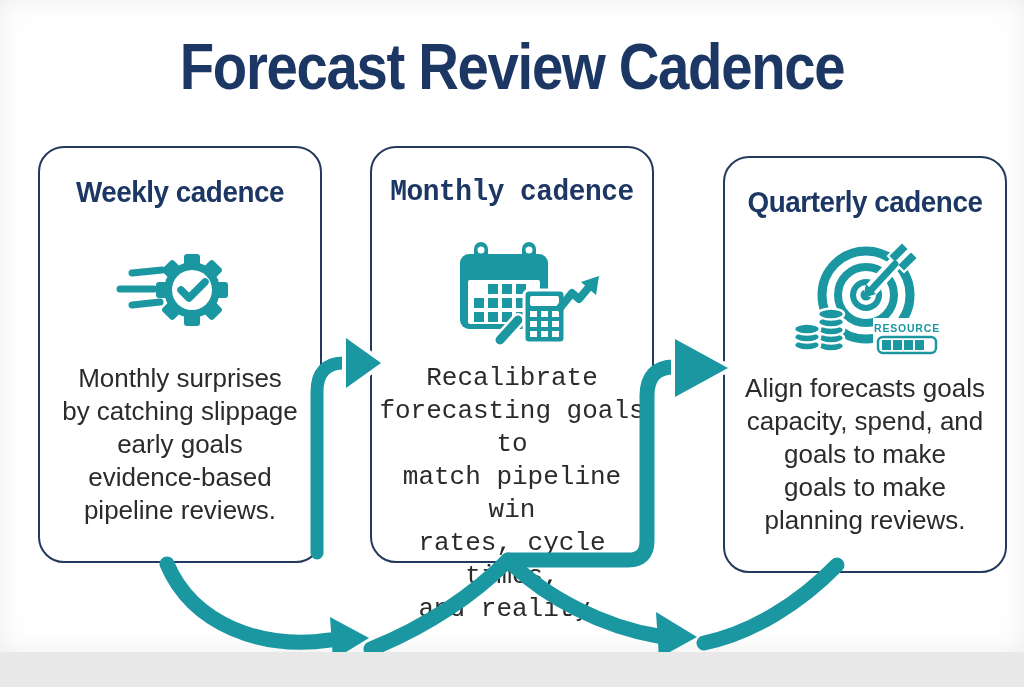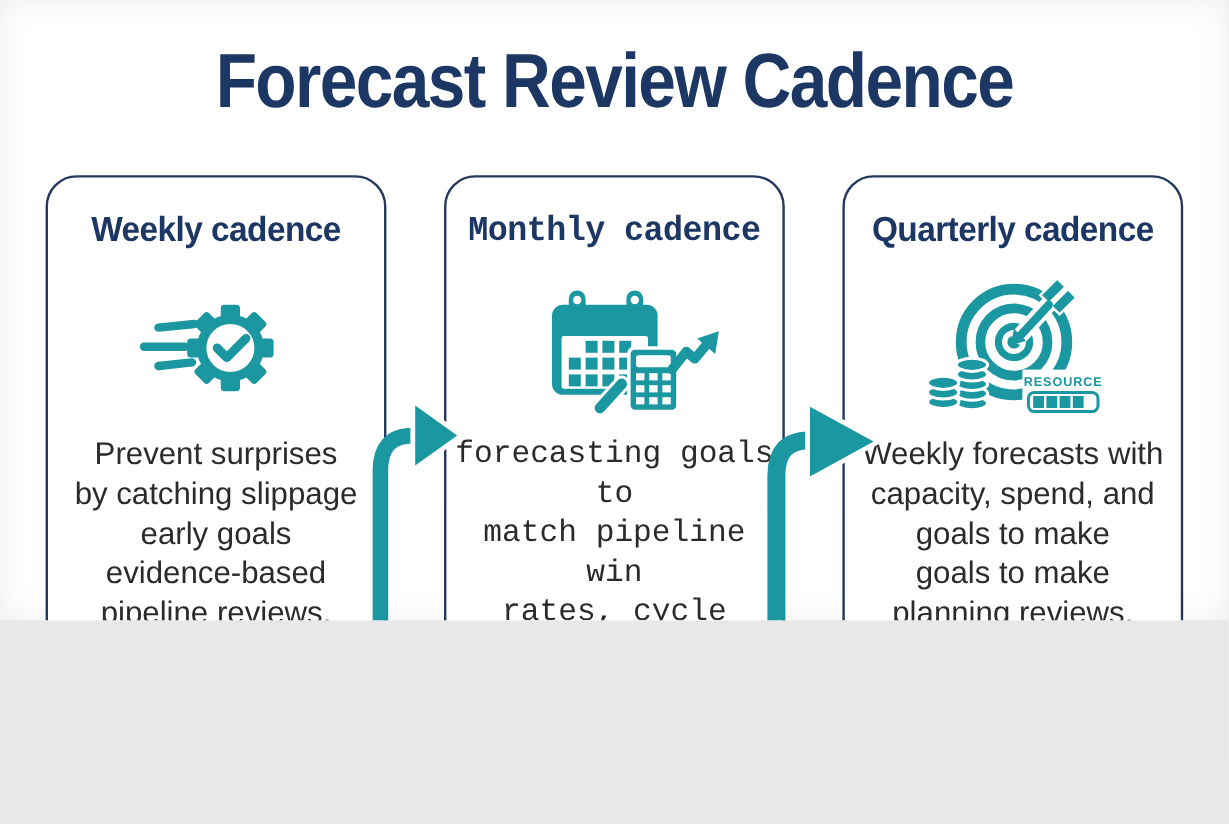--- a/index.html
+++ b/index.html
@@ -1,34 +1,34 @@
 <!DOCTYPE html>
 <html><head>
 <meta charset="utf-8">
 <style>
   html,body{margin:0;padding:0;background:#e8e8e8;}
   .canvas{
-    position:relative;width:1024px;height:517px;background:#ffffff;
+    position:relative;width:1024px;height:652px;background:#ffffff;
     font-family:"Liberation Sans", sans-serif;overflow:hidden;
     box-shadow:inset 0 0 26px rgba(130,130,130,.14);
   }
   .title{
     position:absolute;top:30px;left:0;right:0;margin:0;
     text-align:center;font-size:64px;font-weight:700;color:#1d3764;
     letter-spacing:-1.5px;transform:scaleX(.88);transform-origin:center;
     white-space:nowrap;
   }
   .card{
     position:absolute;top:146px;width:284px;height:417px;
     background:#fff;border:2.5px solid #24395e;border-radius:26px;
     box-sizing:border-box;z-index:1;
   }
   .card-1{left:38px;padding-left:47px;}
   .card-2{left:370px;font-family:Liberation Mono, monospace;}
-  .card-3{left:702px;}
+  .card-3{left:723px;margin-top:10px;}
   .card h2{
     margin:0;position:absolute;top:28px;left:0;right:0;
     text-align:center;font-size:29px;font-weight:700;color:#1d3764;
     letter-spacing:-.5px;transform:scaleX(.96);white-space:nowrap;
   }
   .icon-svg{position:absolute;left:0;}
   .card-1 .icon-svg{top:95px;}
   .card-2 .icon-svg{top:90px;}
   .card-3 .icon-svg{top:84px;}
   .desc{
@@ -67,21 +67,21 @@
         <rect x="144" y="11" width="16" height="16" rx="3" transform="rotate(180 152 47)"></rect>
         <rect x="144" y="11" width="16" height="16" rx="3" transform="rotate(225 152 47)"></rect>
         <rect x="144" y="11" width="16" height="16" rx="3" transform="rotate(270 152 47)"></rect>
         <rect x="144" y="11" width="16" height="16" rx="3" transform="rotate(315 152 47)"></rect>
       </g>
       <circle cx="152" cy="47" r="28" class="teal-fill"></circle>
       <circle cx="152" cy="47" r="20" fill="#ffffff"></circle>
       <path d="M141,47 L149,55 L165,39" class="teal-stroke" stroke-width="7.5" stroke-linecap="round" stroke-linejoin="round"></path>
     </svg>
     <div class="desc">
-      <div>Prevent surprises</div>
+      <div>Monthly surprises</div>
       <div>by catching slippage</div>
       <div>early goals</div>
       <div>evidence-based</div>
       <div>pipeline reviews.</div>
     </div>
   </section>
 
   <section class="card card-2">
     <h2>Monthly cadence</h2>
     <svg class="icon-svg" width="285" height="112" viewBox="0 0 285 112">
@@ -128,20 +128,21 @@
             <rect x="180" y="93" width="7" height="6"></rect>
         </g>
       </g>
 
       <g>
         <path d="M188,70 L200,55 L207,61 L217,49" class="teal-stroke" stroke-width="8" stroke-linecap="round" stroke-linejoin="round"></path>
         <polygon points="227,38 224,57 209,44" class="teal-fill"></polygon>
       </g>
     </svg>
     <div class="desc">
+      <div>Recalibrate</div>
       <div>forecasting goals to</div>
       <div>match pipeline win</div>
       <div>rates, cycle times,</div>
       <div>and reality.</div>
     </div>
   </section>
 
   <section class="card card-3">
     <h2>Quarterly cadence</h2>
     <svg class="icon-svg" width="282" height="118" viewBox="0 0 282 118">
@@ -179,21 +180,21 @@
         <rect x="153" y="95" width="58" height="16" rx="5" fill="#ffffff" class="teal-stroke" stroke-width="2.5"></rect>
         <g class="teal-fill">
           <rect x="157" y="98" width="9" height="10"></rect>
           <rect x="168" y="98" width="9" height="10"></rect>
           <rect x="179" y="98" width="9" height="10"></rect>
           <rect x="190" y="98" width="9" height="10"></rect>
         </g>
       </g>
     </svg>
     <div class="desc">
-      <div>Weekly forecasts with</div>
+      <div>Align forecasts goals</div>
       <div>capacity, spend, and</div>
       <div>goals to make</div>
       <div>goals to make</div>
       <div>planning reviews.</div>
     </div>
   </section>
 
   <svg class="arrows" width="1024" height="687" viewBox="0 0 1024 687">
 
     <g>

